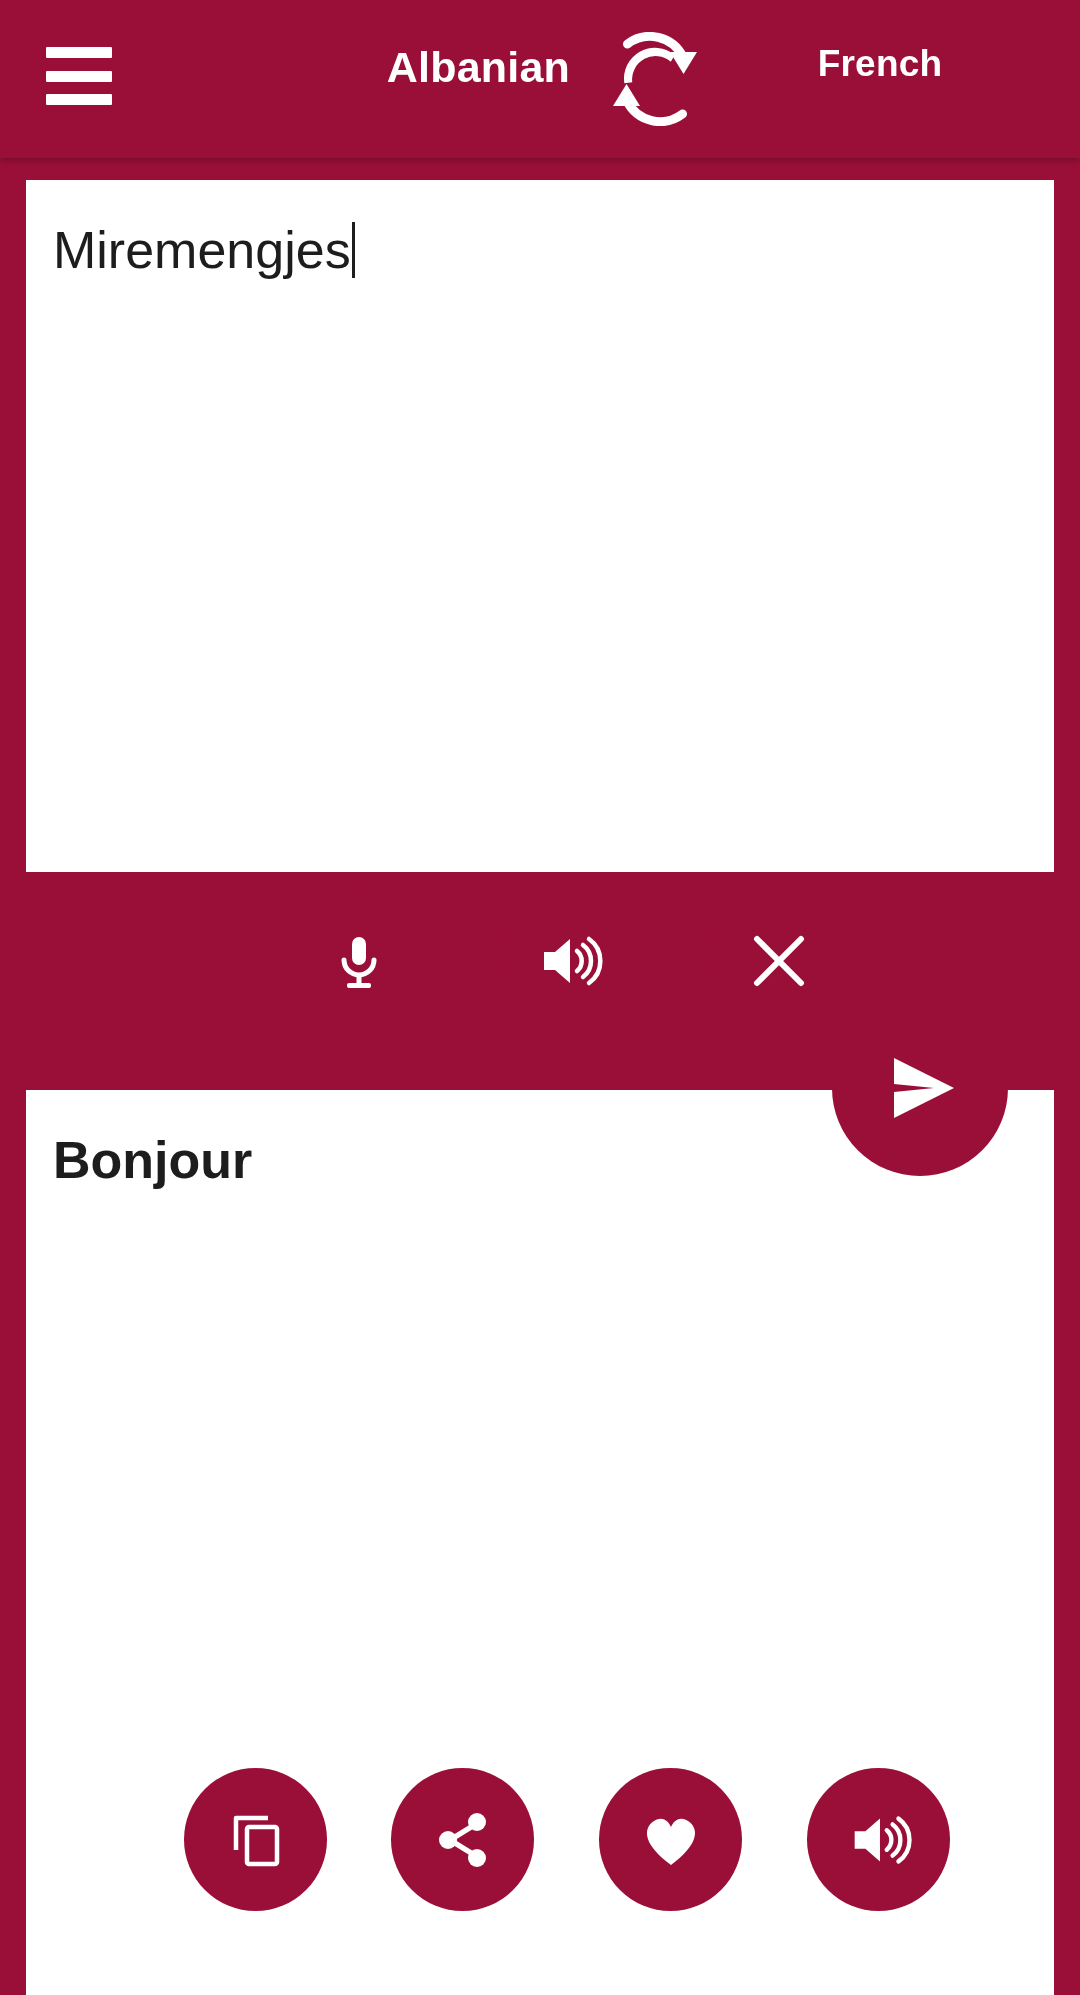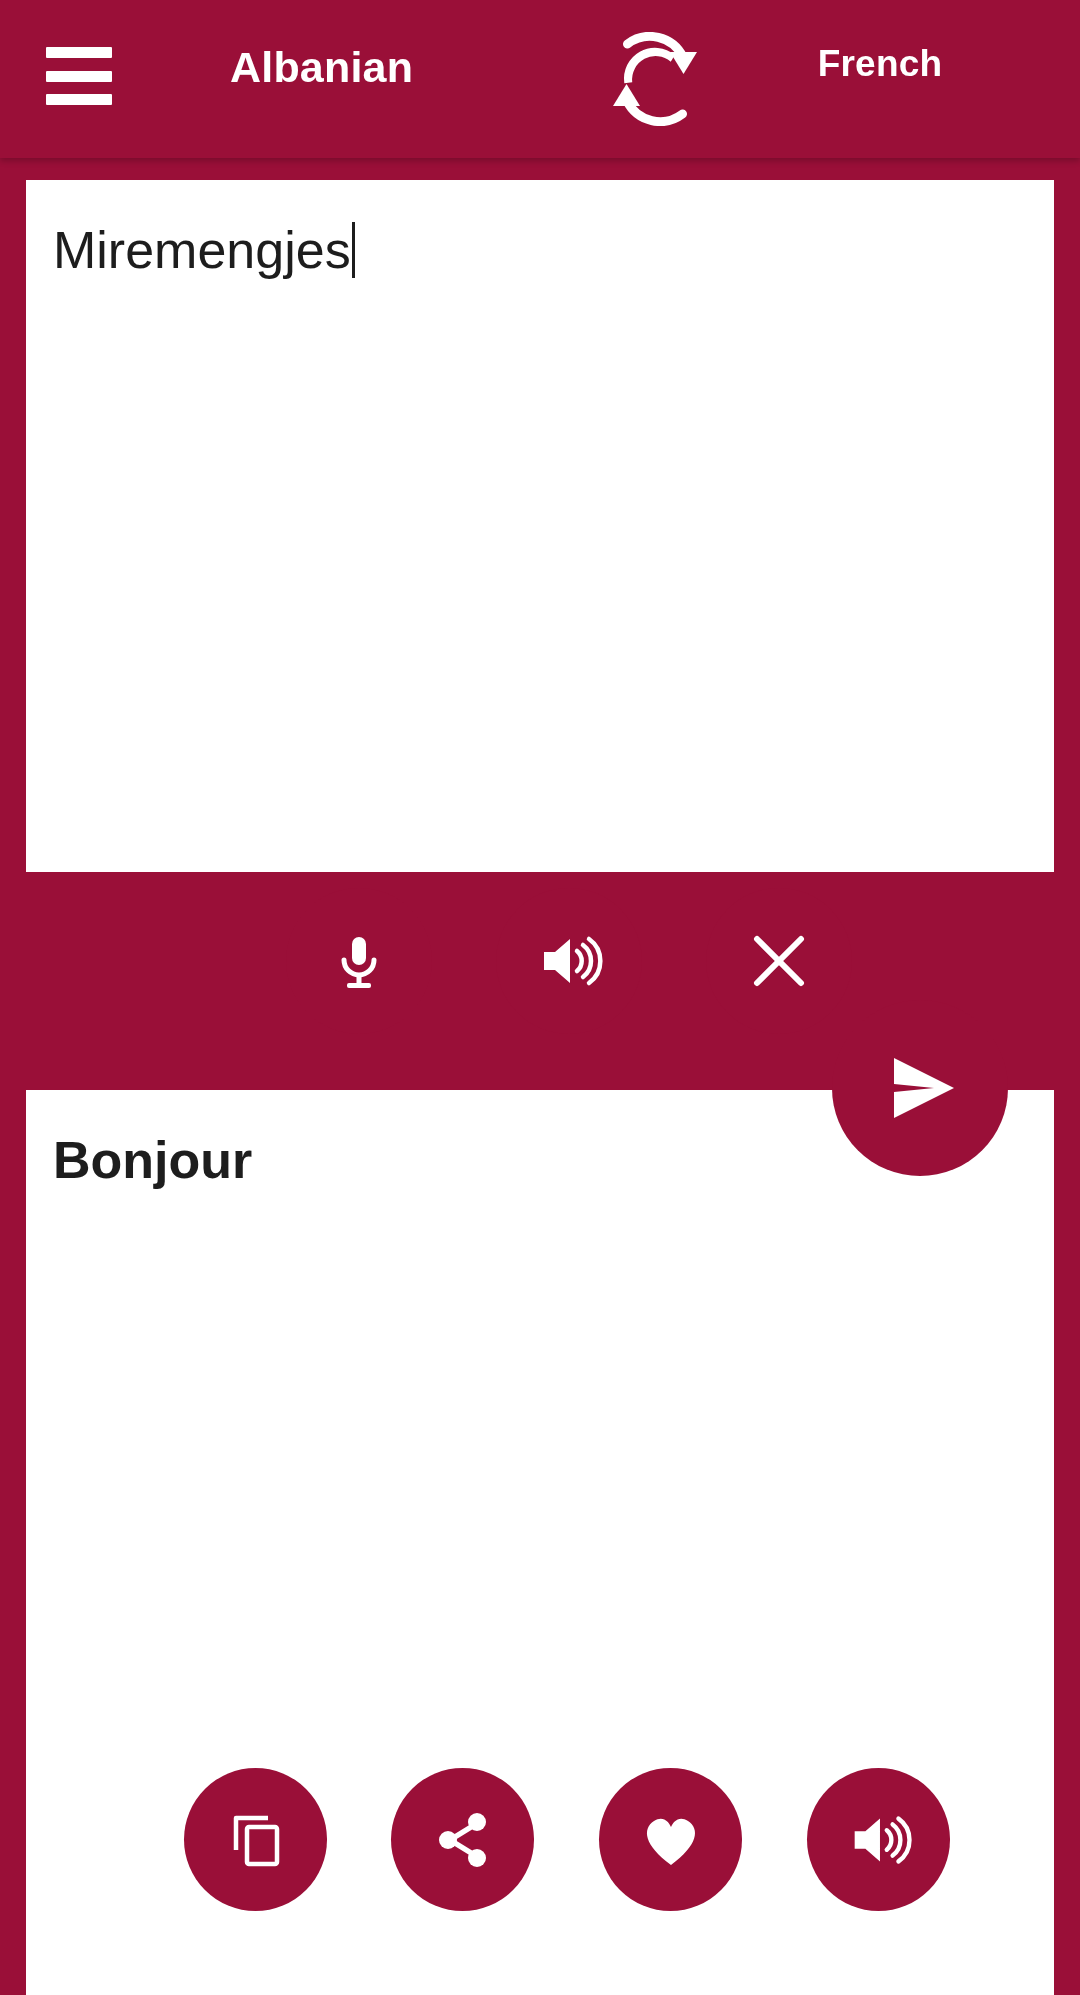--- a/index.html
+++ b/index.html
@@ -42,21 +42,21 @@
     width: 66px;
     height: 11px;
     background: #ffffff;
     border-radius: 1px;
   }
   .lang-left {
     position: absolute;
     left: 230px;
     top: 43px;
     width: 340px;
-    text-align: left;
+    text-align: right;
     color: #ffffff;
     font-size: 43px;
     font-weight: bold;
     letter-spacing: 0.2px;
     cursor: pointer;
   }
   .lang-right {
     position: absolute;
     left: 730px;
     top: 43px;

